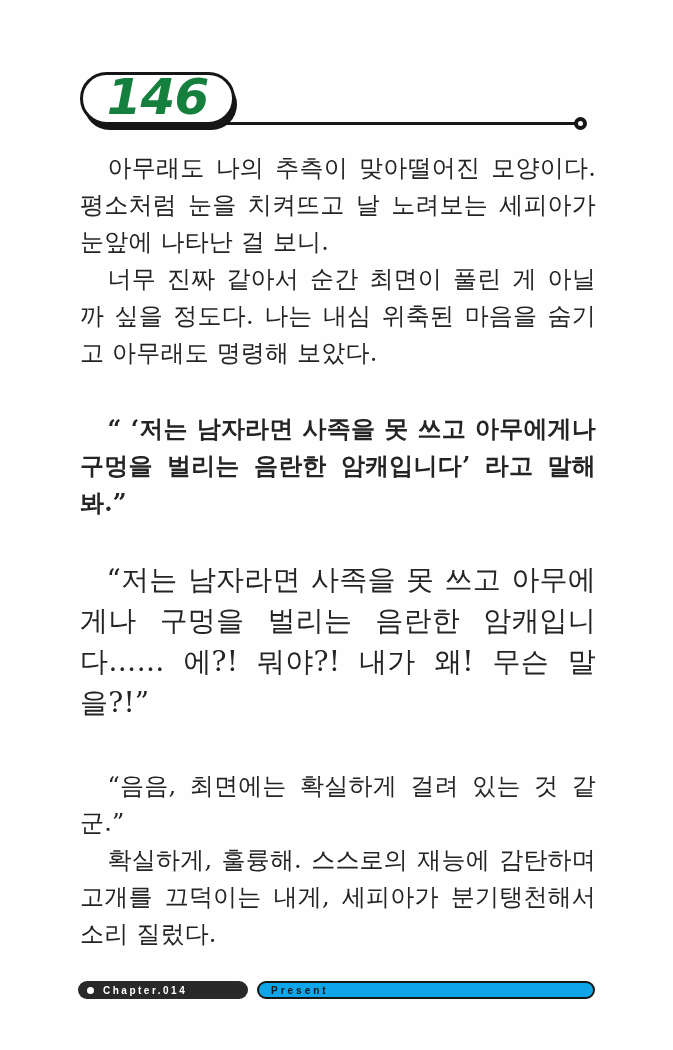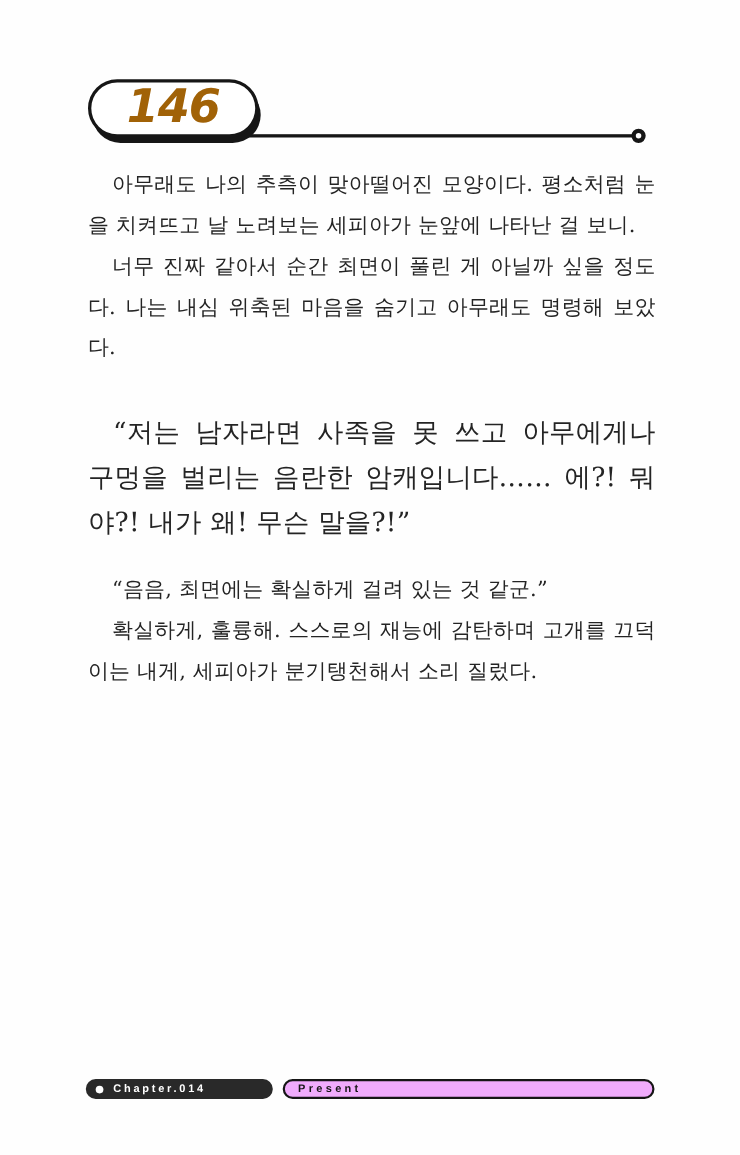--- a/index.html
+++ b/index.html
@@ -50,55 +50,55 @@
     box-shadow: 3px 6px 0 -1px #161616;
     display: flex;
     align-items: center;
     justify-content: center;
     box-sizing: border-box;
   }
   .page-pill .num {
     font-family: "DejaVu Sans", sans-serif;
     font-style: italic;
     font-weight: bold;
-    font-size: 42px;
+    font-size: 50px;
     letter-spacing: -1px;
-    color: #a16207;
+    color: #15803d;
     transform: translateY(-2px);
   }
 
   
   .body-text {
     position: absolute;
     left: 80px;
     top: 150px;
     width: 516px;
     text-align: justify;
     word-break: break-all;
   }
   .body-text p {
     margin: 0;
     text-indent: 1.15em;
-    font-size: 19px;
+    font-size: 24px;
     line-height: 37px;
     letter-spacing: 0.2px;
   }
   p.p-bold {
     font-weight: bold;
   }
   p.p-large {
-    font-size: 24px;
+    font-size: 28px;
     line-height: 41px;
     text-indent: 0.95em;
   }
   p.gap {
     margin-top: 38px;
   }
   p.gap-lg {
-    margin-top: 22px;
+    margin-top: 45px;
   }
 
   
   .footer {
     position: absolute;
     left: 78px;
     top: 981px;
     width: 517px;
     height: 34px;
     display: flex;
@@ -127,21 +127,21 @@
   .chapter-pill .label {
     color: #fff;
     font-size: 10px;
     font-weight: bold;
     letter-spacing: 2.5px;
     white-space: nowrap;
   }
   .present-pill {
     flex: 1;
     height: 18px;
-    background: #f0abfc;
+    background: #0ea5e9;
     border: 2px solid #161616;
     border-radius: 10px;
     display: flex;
     align-items: center;
     padding-left: 12px;
     box-sizing: border-box;
   }
   .present-pill .label {
     color: #161616;
     font-size: 10px;
@@ -157,20 +157,21 @@
 
   <div class="header-rule"></div>
   <div class="header-ring"></div>
   <div class="page-pill">
     <span class="num">146</span>
   </div>
 
   <div class="body-text">
     <p class="p-normal">아무래도 나의 추측이 맞아떨어진 모양이다. 평소처럼 눈을 치켜뜨고 날 노려보는 세피아가 눈앞에 나타난 걸 보니.</p>
     <p class="p-normal">너무 진짜 같아서 순간 최면이 풀린 게 아닐까 싶을 정도다. 나는 내심 위축된 마음을 숨기고 아무래도 명령해 보았다.</p>
+    <p class="p-bold gap">“ ‘저는 남자라면 사족을 못 쓰고 아무에게나 구멍을 벌리는 음란한 암캐입니다’ 라고 말해 봐.”</p>
     <p class="p-large gap">“저는 남자라면 사족을 못 쓰고 아무에게나 구멍을 벌리는 음란한 암캐입니다…… 에?! 뭐야?! 내가 왜! 무슨 말을?!”</p>
     <p class="p-normal gap-lg">“음음, 최면에는 확실하게 걸려 있는 것 같군.”</p>
     <p class="p-normal">확실하게, 훌륭해. 스스로의 재능에 감탄하며 고개를 끄덕이는 내게, 세피아가 분기탱천해서 소리 질렀다.</p>
   </div>
 
   <div class="footer">
     <div class="chapter-pill">
       <span class="dot"></span>
       <span class="label">Chapter.014</span>
     </div>

